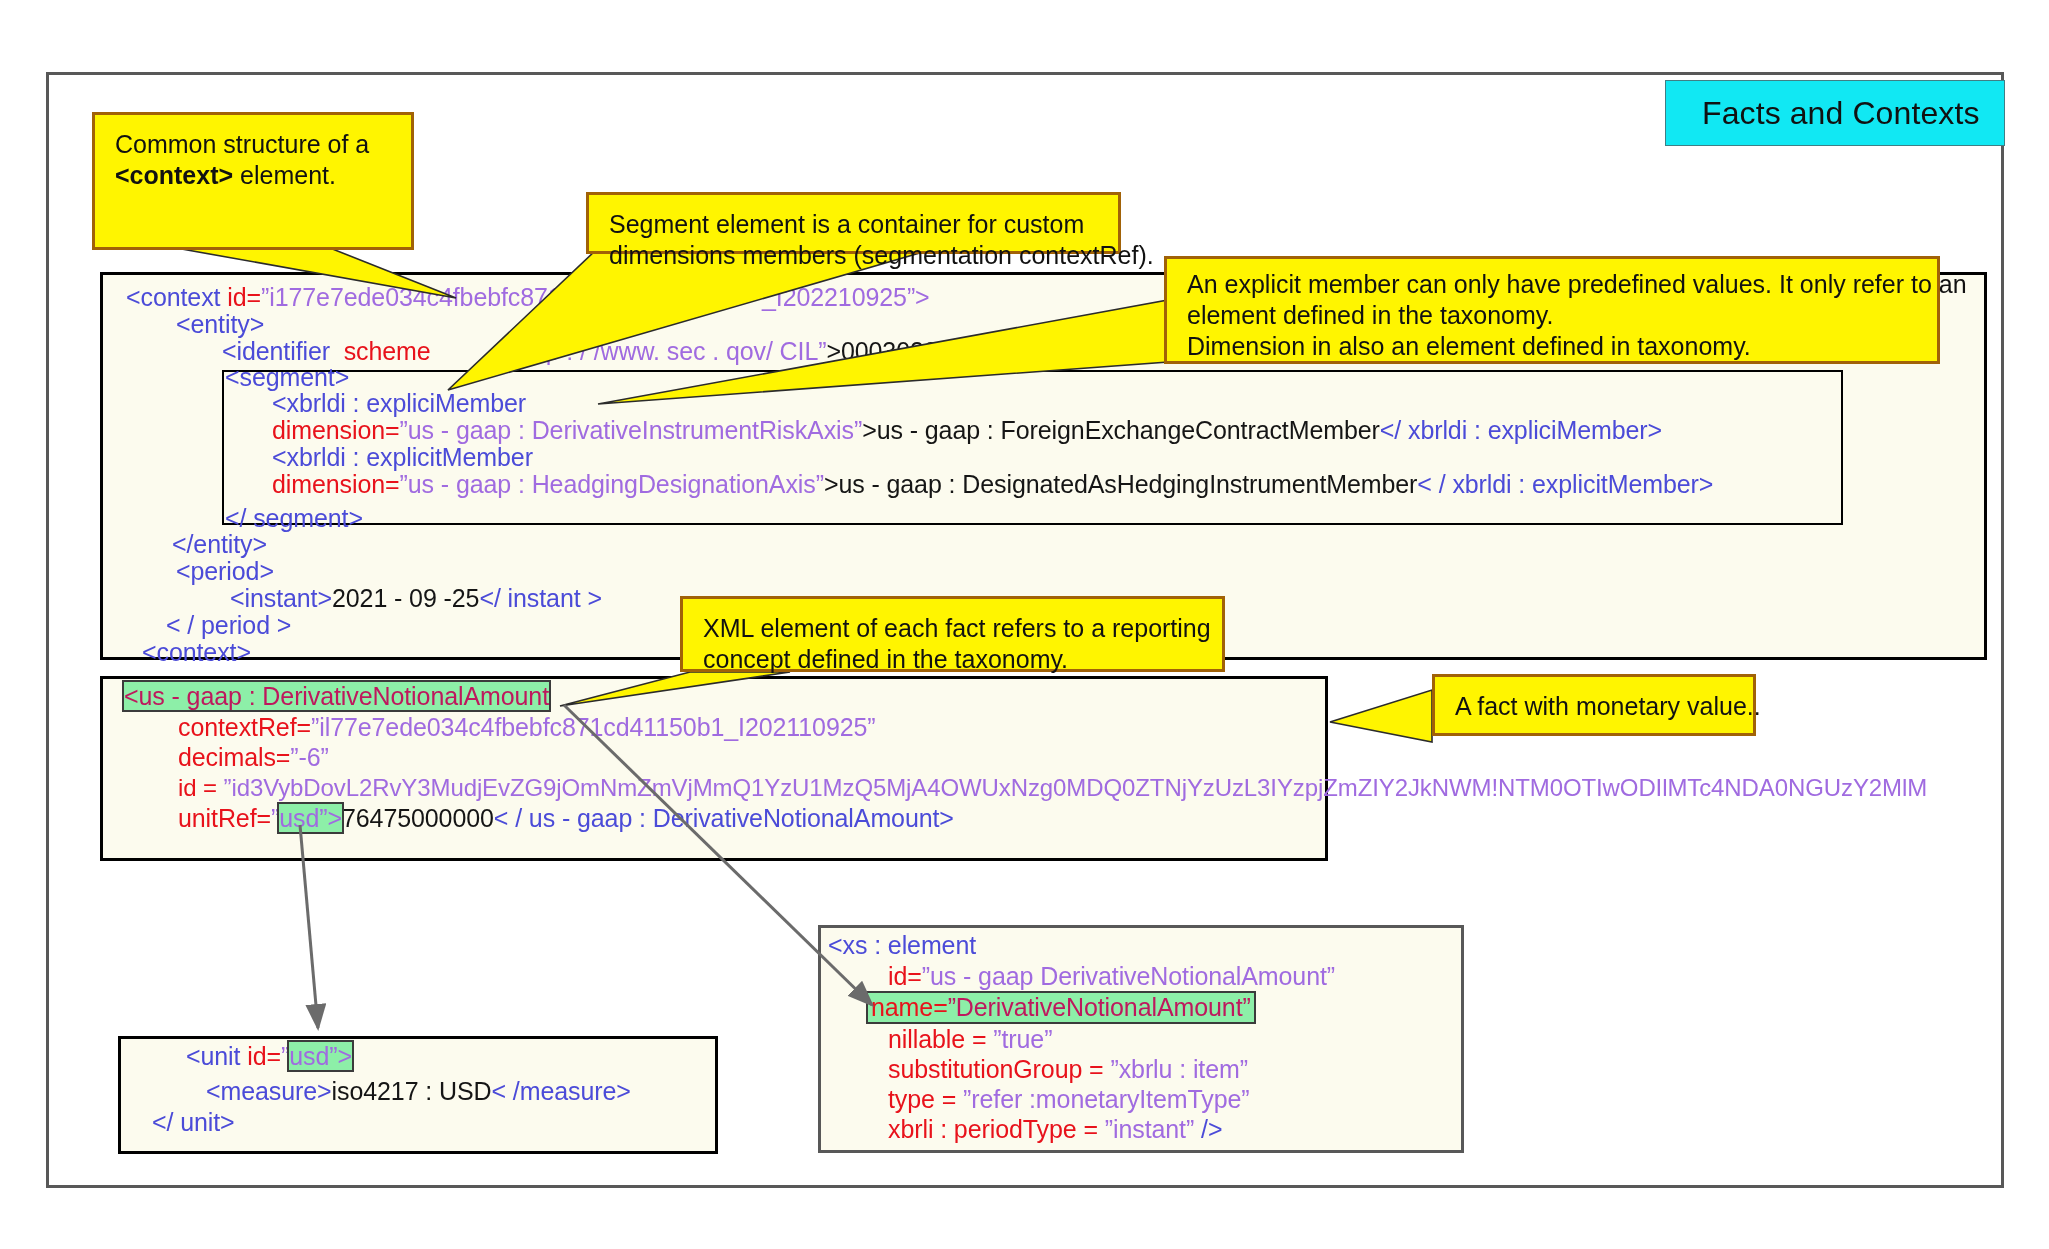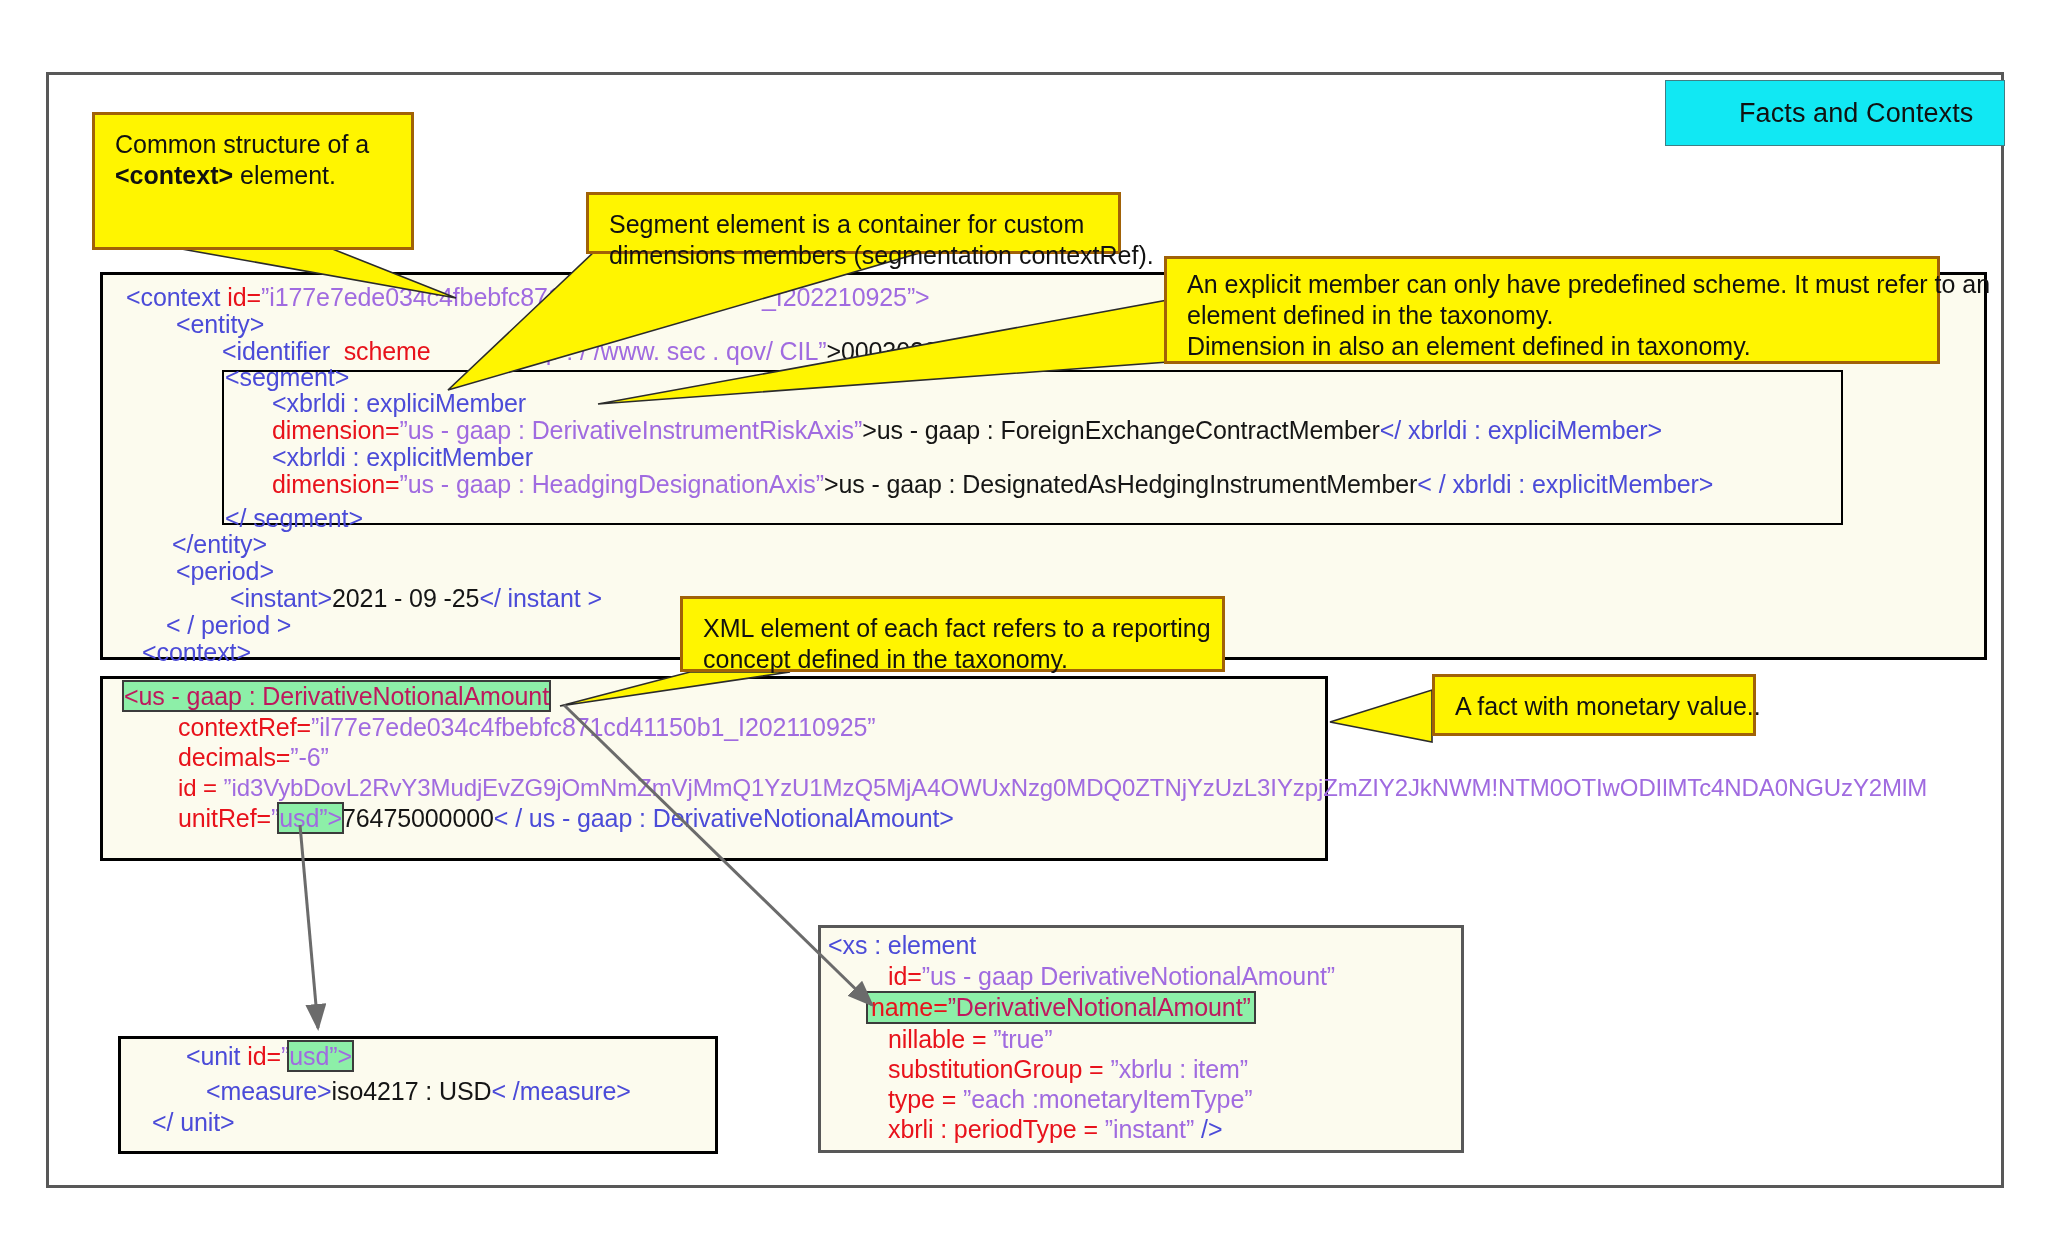--- a/index.html
+++ b/index.html
@@ -37,24 +37,23 @@
     width: 340px;
     height: 66px;
     background: #11E8F3;
     border: 1px solid #3f7f85;
     box-sizing: border-box;
     display: flex;
     align-items: center;
     padding-left: 36px;
   }
   #title-banner .title-text {
-    font-size: 27px;
+    font-size: 32px;
     color: #111111;
     letter-spacing: .1px;
-    margin-left: 37px;
   }
 
   
   .code-panel {
     position: absolute;
     background: #FCFBEE;
     border: 3px solid #000000;
     box-sizing: border-box;
   }
   .code-panel.grayborder {
@@ -244,21 +243,21 @@
 
   <div class="code-line" style="left:888px; top:1026px;">
     <span class="attr">nillable = </span><span class="val">”true”</span>
   </div>
 
   <div class="code-line" style="left:888px; top:1056px;">
     <span class="attr">substitutionGroup = </span><span class="val">”xbrlu : item”</span>
   </div>
 
   <div class="code-line" style="left:888px; top:1086px;">
-    <span class="attr">type = </span><span class="val">”each :monetaryItemType”</span>
+    <span class="attr">type = </span><span class="val">”refer :monetaryItemType”</span>
   </div>
 
   <div class="code-line" style="left:888px; top:1116px;">
     <span class="attr">xbrli : periodType = </span><span class="val">”instant”</span>&nbsp;<span class="tag">/&gt;</span>
   </div>
 
   <svg class="overlay" viewBox="0 0 2049 1249">
 
     <polygon points="176,248 330,248 456,298 176,248" fill="#FFF500" stroke="#2b2b2b" stroke-width="1.6"></polygon>
 
@@ -284,21 +283,21 @@
     <span class="cl">Common structure of a</span>
     <span class="cl"><b>&lt;context&gt;</b><span> element.</span></span>
   </div>
 
   <div class="callout" style="left:586px; top:192px; width:535px; height:62px;">
     <span class="cl">Segment element is a container for custom</span>
     <span class="cl">dimensions members (segmentation contextRef).</span>
   </div>
 
   <div class="callout" style="left:1164px; top:256px; width:776px; height:108px; padding-top:10px;">
-    <span class="cl">An explicit member can only have predefined scheme. It must refer to an</span>
+    <span class="cl">An explicit member can only have predefined values. It only refer to an</span>
     <span class="cl">element defined in the taxonomy.</span>
     <span class="cl">Dimension in also an element defined in taxonomy.</span>
   </div>
 
   <div class="callout" style="left:680px; top:596px; width:545px; height:76px;">
     <span class="cl">XML element of each fact refers to a reporting</span>
     <span class="cl">concept defined in the taxonomy.</span>
   </div>
 
   <div class="callout" style="left:1432px; top:674px; width:324px; height:62px; padding-top:14px;">

